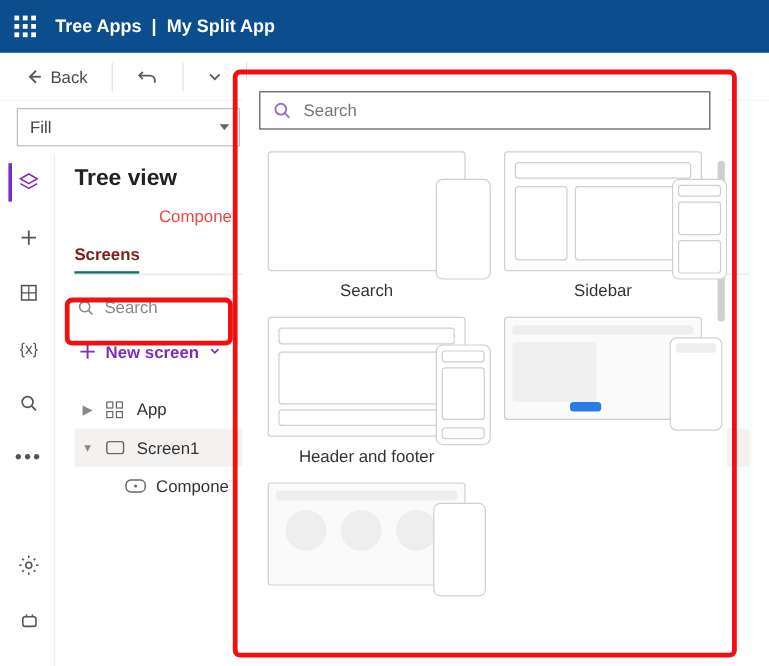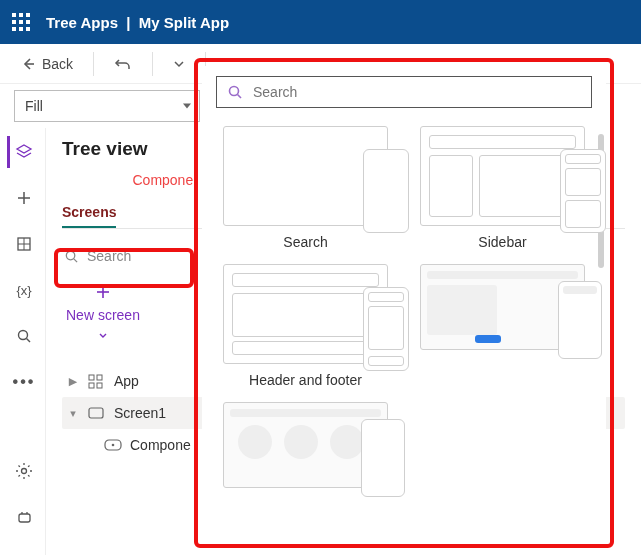--- a/index.html
+++ b/index.html
@@ -24,21 +24,21 @@
   .rail .sq { width: 32px; height: 32px; display: flex; align-items: center; justify-content: center; color: #555; border-left: 3px solid transparent; cursor: pointer; }
   .rail .sq.active { border-left: 3px solid #7b2fbf; color: #7b2fbf; }
   .rail .gap { flex: 1; }
 
   .panel { flex: 1; padding: 10px 16px 0 16px; }
   .panel h2 { font-size: 19px; font-weight: 600; color: #222; margin-bottom: 6px; }
   .ptabs { display: flex; gap: 16px; border-bottom: 1px solid #e5e5e5; margin-bottom: 10px; }
   .ptab { font-size: 14px; color: #ef4444; padding: 6px 0; cursor: pointer; }
   .ptab.active { color: #7f1d1d; border-bottom: 2px solid #0f766e; font-weight: 600; margin-top: 32px; }
   .psearch { display: flex; align-items: center; gap: 8px; border: none; padding: 4px 2px; height: 34px; color: #888; font-size: 14px; width: 100%; margin-bottom: 6px; }
-  .newscreen { display: inline-flex; align-items: center; gap: 8px; color: #7b2fbf; font-size: 14px; font-weight: 400; padding: 6px 4px; cursor: pointer; flex-direction: column; }
+  .newscreen { display: inline-flex; align-items: center; gap: 8px; color: #7b2fbf; font-size: 14px; font-weight: 700; padding: 6px 4px; cursor: pointer; }
   .tree { margin-top: 18px; }
   .tnode { display: flex; align-items: center; gap: 8px; height: 32px; font-size: 14px; color: #333; padding-left: 4px; border-radius: 2px; }
   .tnode.sel { background: #f3f2f1; }
   .tnode .ind { width: 14px; text-align: center; color: #888; font-size: 11px; }
   .tnode .icn { width: 18px; text-align: center; color: #666; }
 
   
   .hl { position: absolute; border: 4px solid #e11; border-radius: 6px; }
   .hl1 { top: 248px; left: 54px; width: 140px; height: 40px; }
   .hl2 { top: 58px; left: 194px; width: 420px; height: 490px; }

